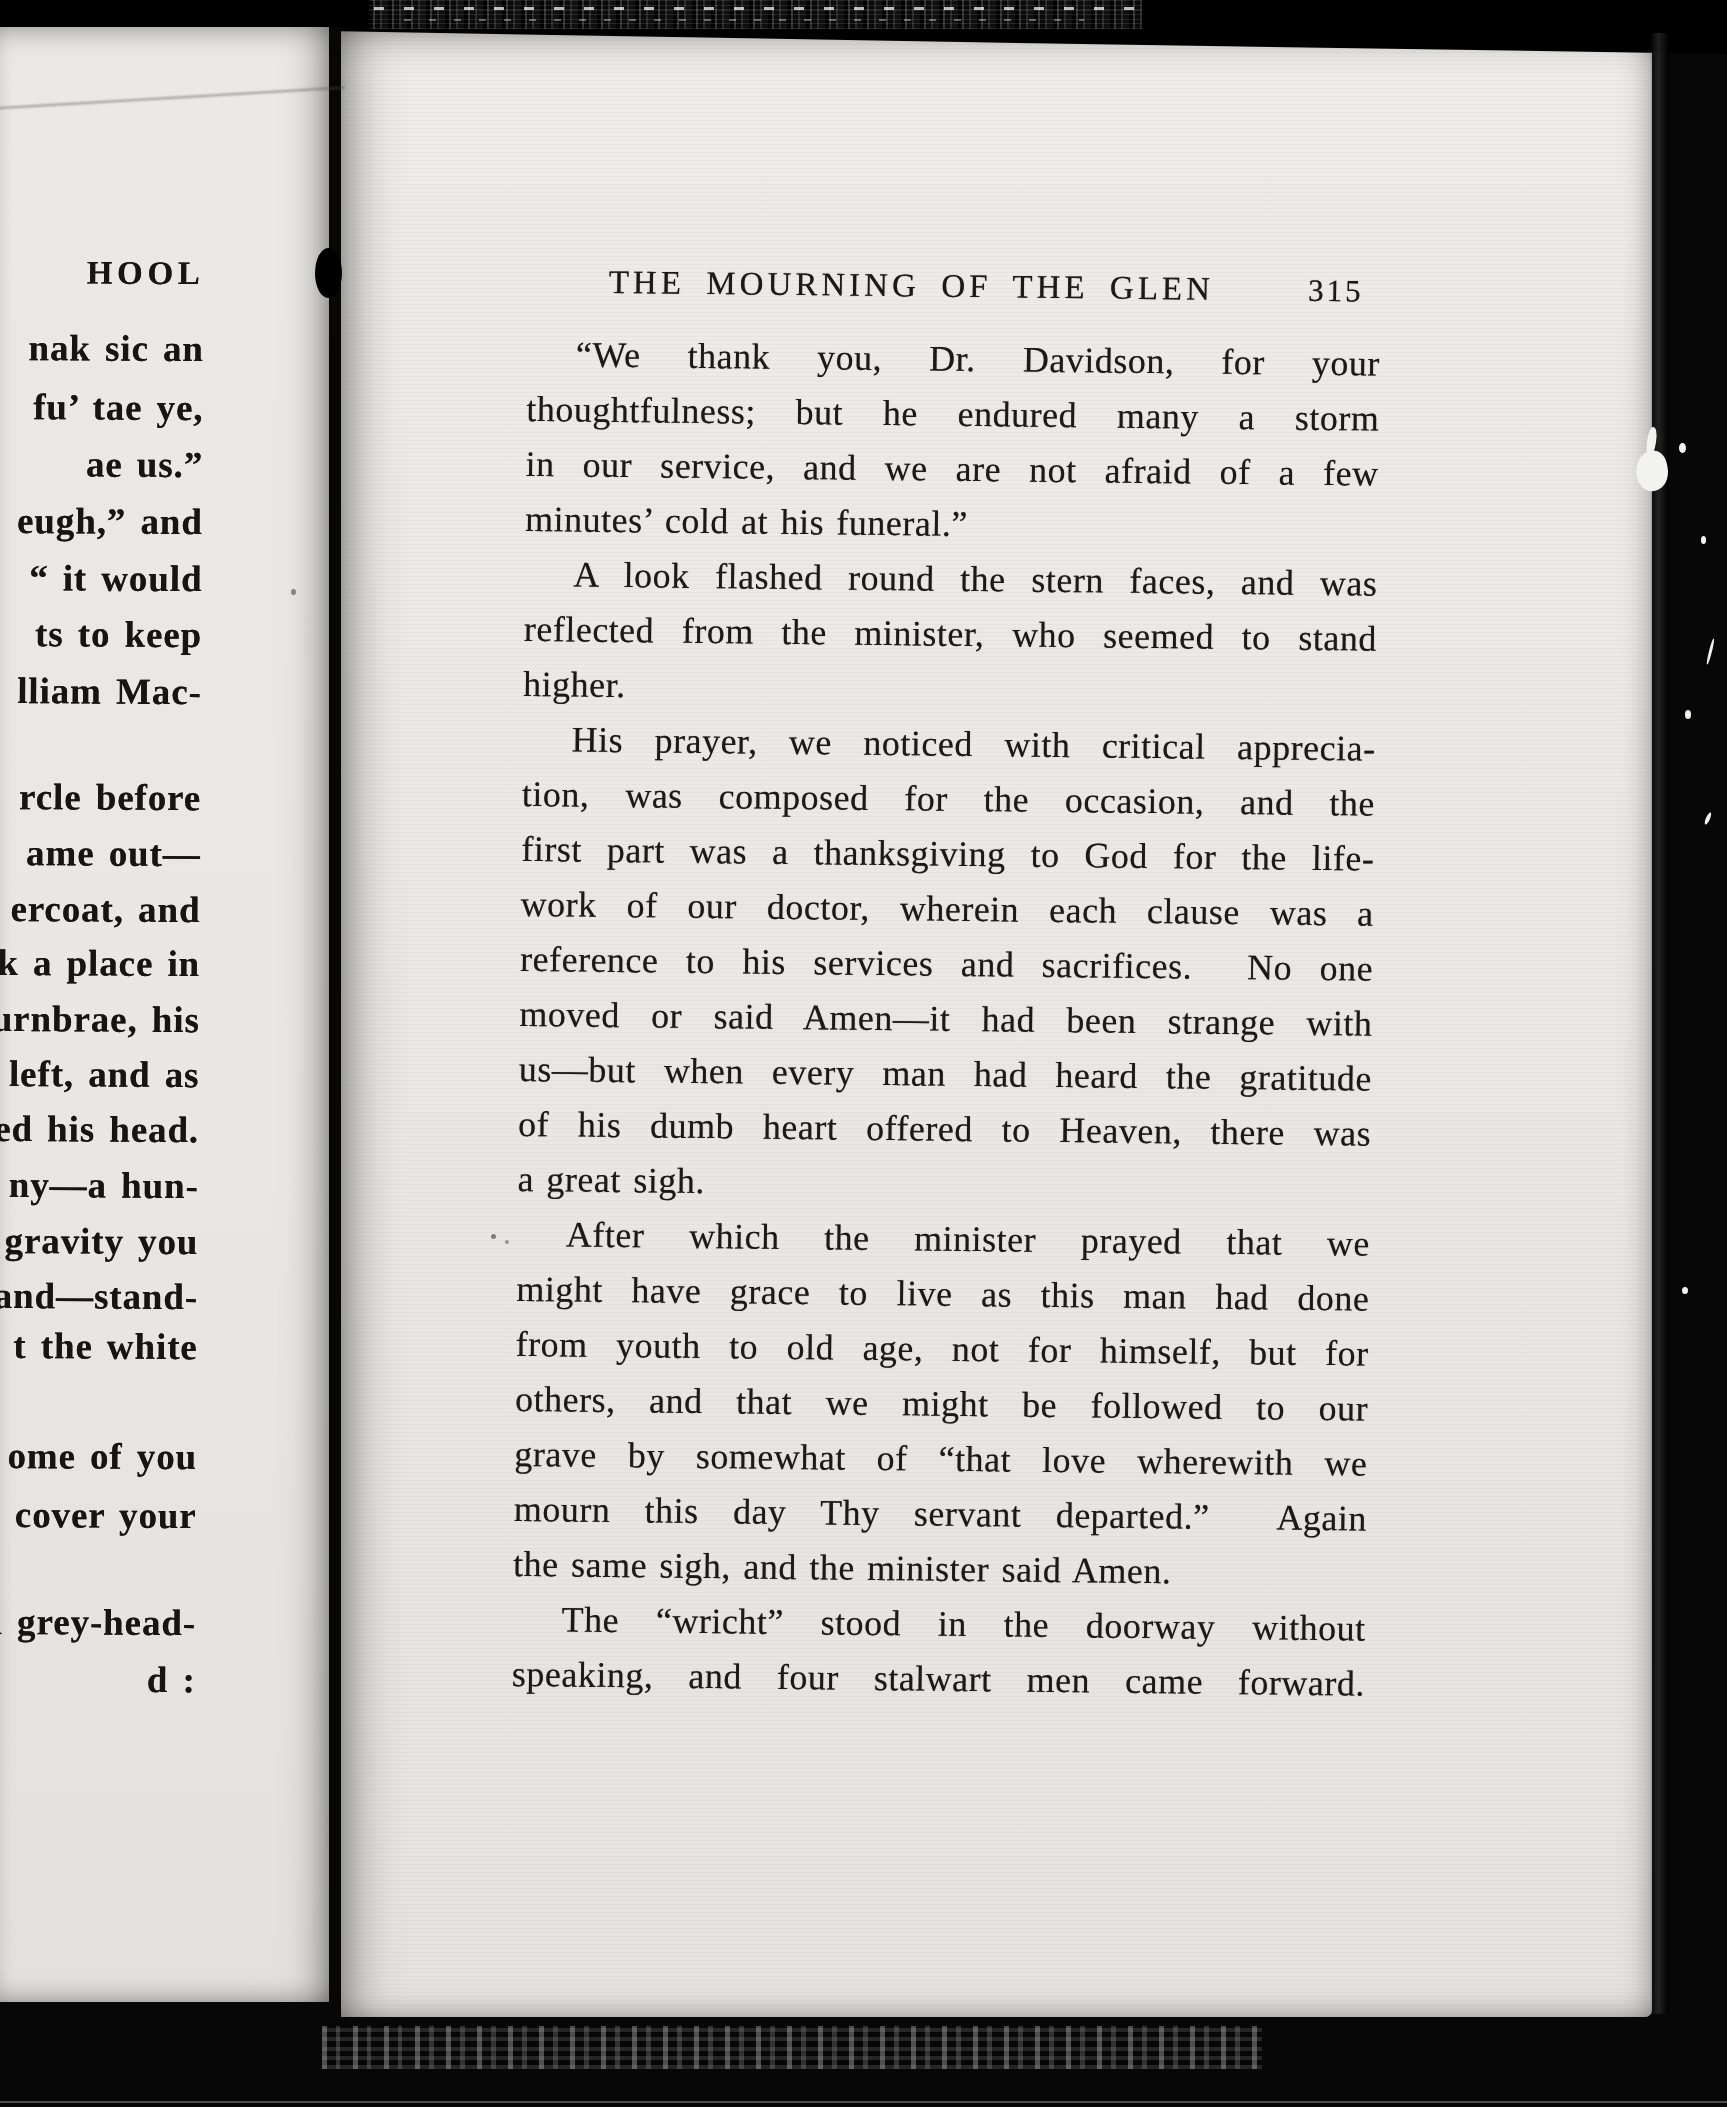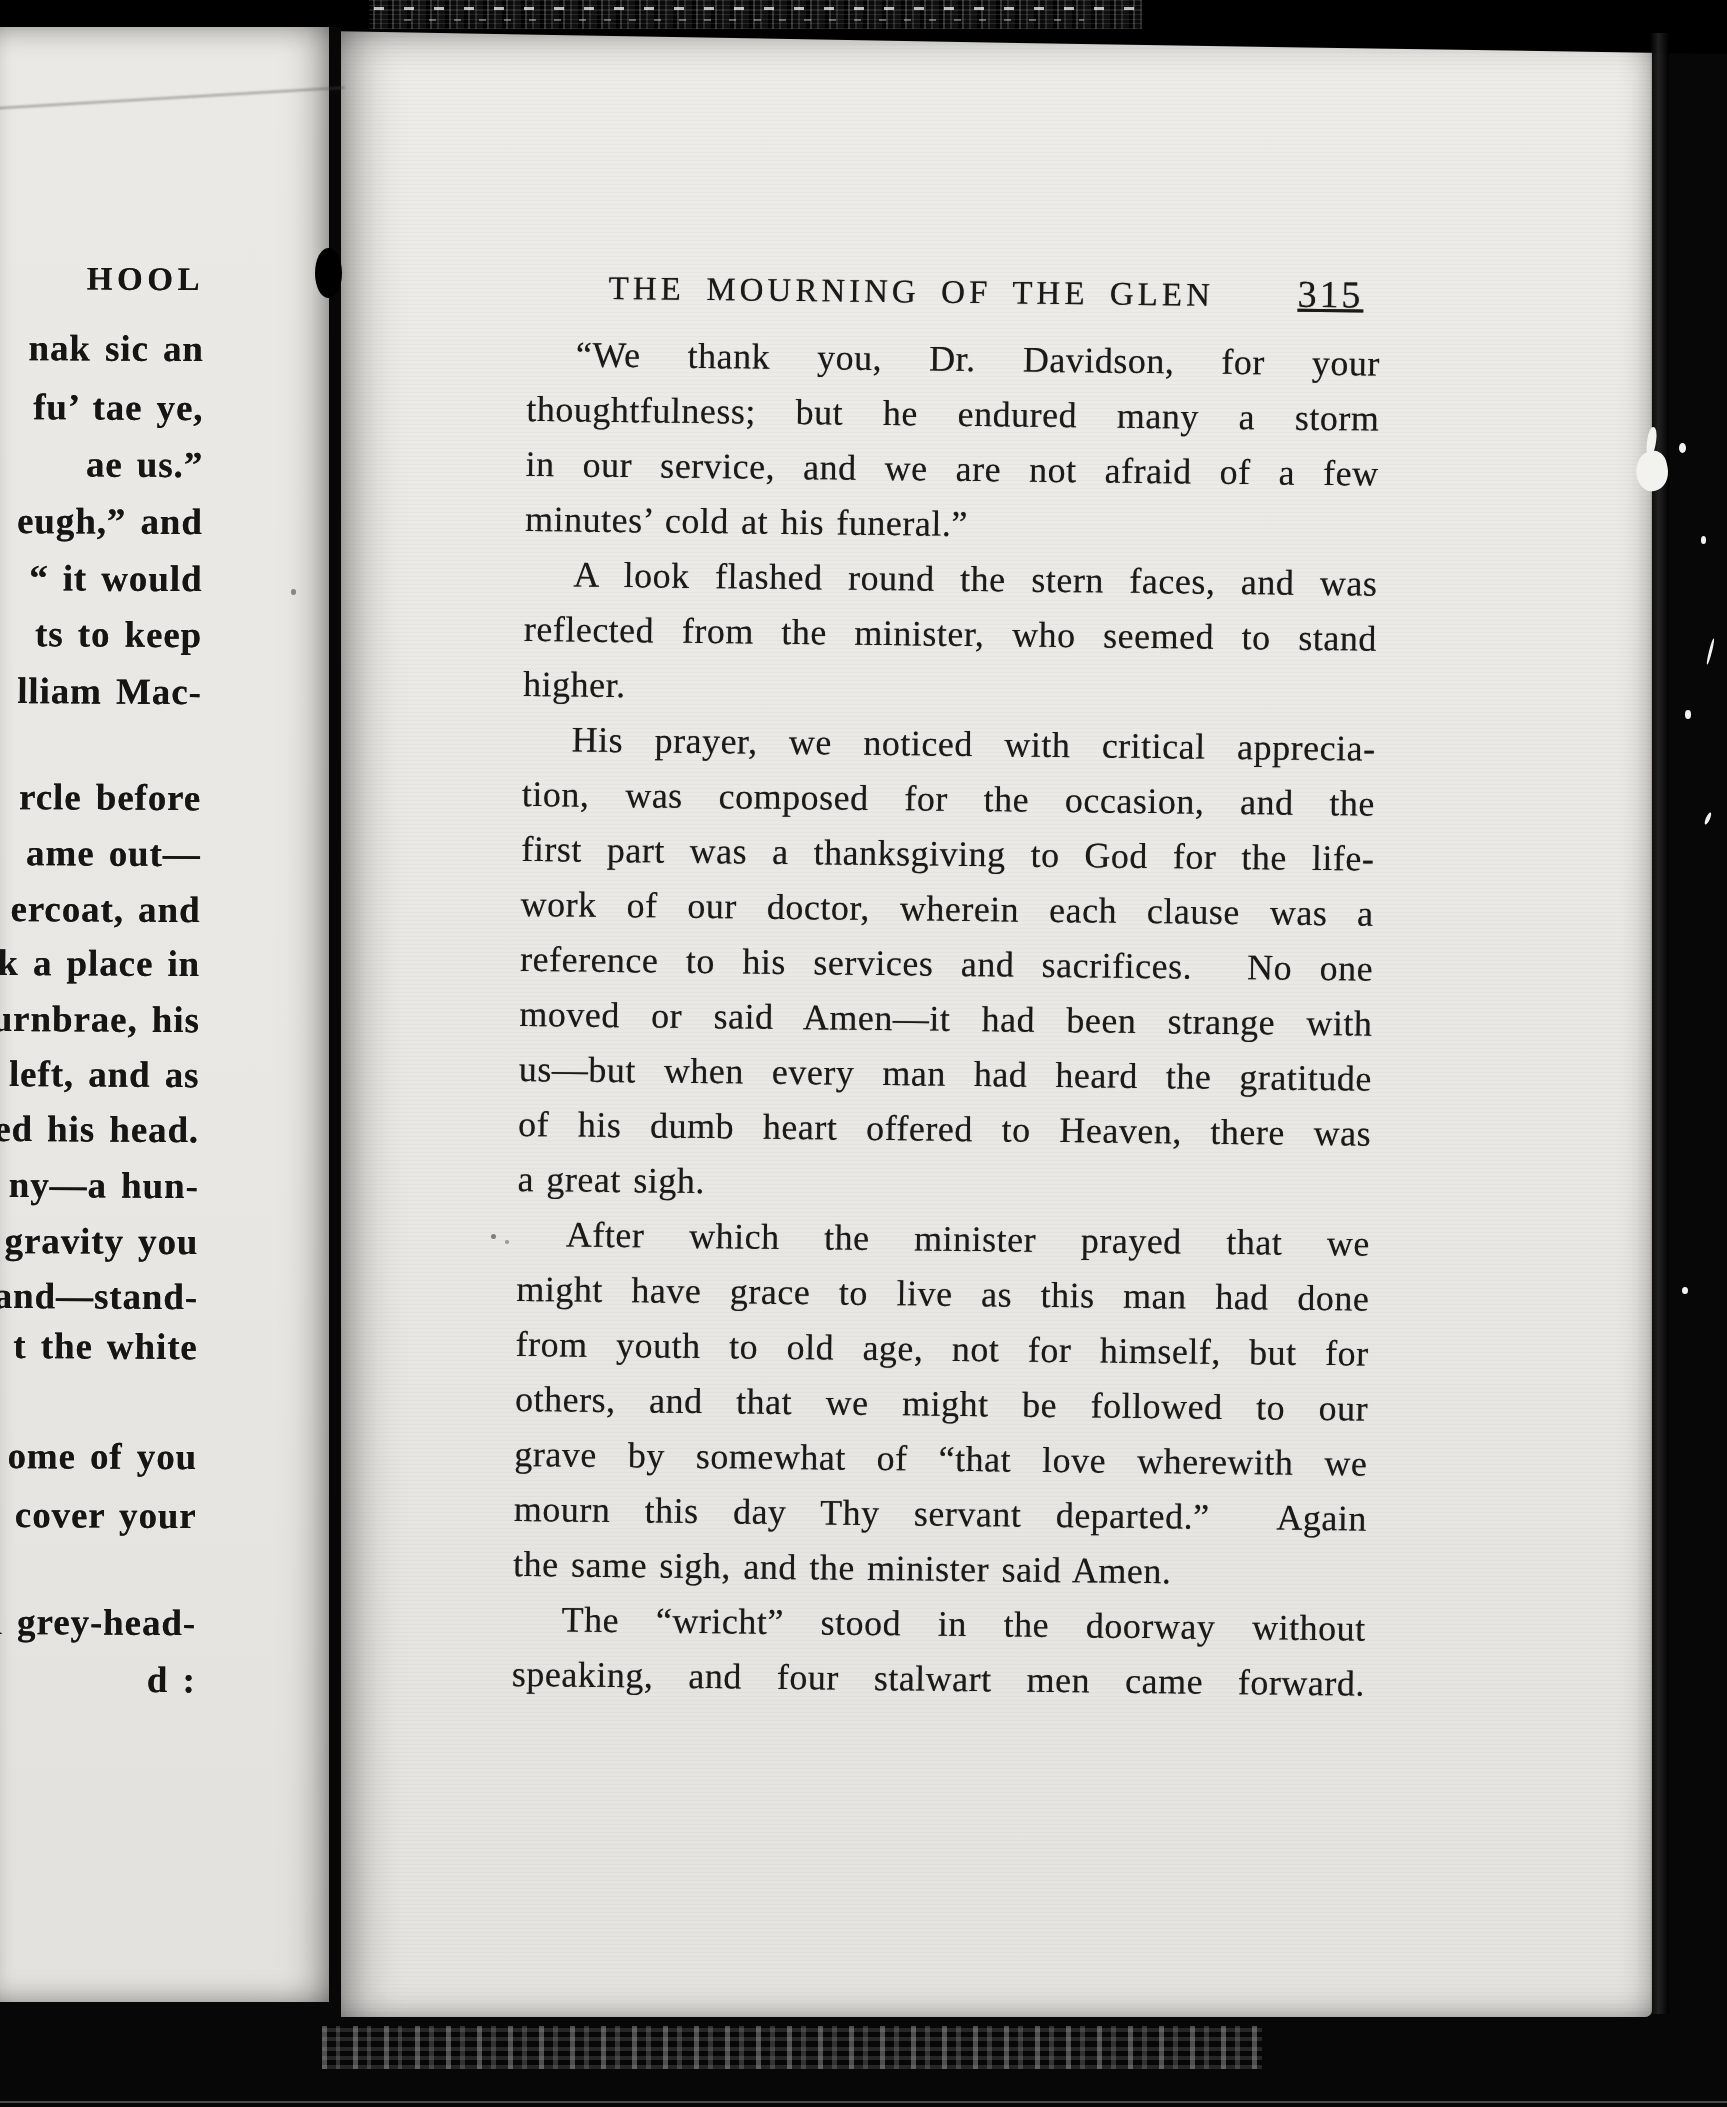--- a/index.html
+++ b/index.html
@@ -65,21 +65,21 @@
     letter-spacing:0.9px;word-spacing:4px;line-height:46px;height:46px;
     text-shadow:0 0 0.6px rgba(10,10,10,.7);}
   .lhead{font-size:33px;letter-spacing:4.6px;}
 
   
   #right-text{left:528px;top:263px;width:853px;transform:rotate(.65deg);
     transform-origin:0 0;color:#1b1a18;}
   .pheader{display:flex;justify-content:space-between;align-items:baseline;height:55px;
     padding:0 17.3px 0 81px;font-size:33px;letter-spacing:4px;word-spacing:9.2px;
     text-shadow:0 0 0.8px rgba(15,15,15,.7);}
-  .pagenum{font-size:38px;letter-spacing:2.9px;text-decoration:underline;}
+  .pagenum{font-size:31px;letter-spacing:2.9px;}
   .pbody{margin-top:9.2px;font-size:36px;line-height:55px;letter-spacing:0.5px;word-spacing:2.9px;
     text-shadow:0 0 0.7px rgba(15,15,15,.6);}
   .jline{text-align:justify;text-align-last:justify;}
   .endline{text-align:left;text-align-last:left;}
   .indent{text-indent:49px;}
 </style>
 </head>
 <body>
 
 <div id="screen">
@@ -104,21 +104,21 @@
   <div class="abs speck s2"></div>
   <div class="abs speck s3"></div>
   <div class="abs speck s4"></div>
   <div class="abs speck s5"></div>
   <div class="abs speck s6"></div>
   <div class="abs inkdot d1"></div>
   <div class="abs inkdot d2"></div>
   <div class="abs inkdot d3"></div>
 
   <div id="left-text" class="abs">
-    <div class="lline lhead" style="top:255px">HOOL</div>
+    <div class="lline lhead" style="top:249px">HOOL</div>
     <div class="lline" style="top:325px">nak sic an</div>
     <div class="lline" style="top:384px">fu’ tae ye,</div>
     <div class="lline" style="top:441px">ae us.”</div>
     <div class="lline" style="top:498px">eugh,” and</div>
     <div class="lline" style="top:555px">“ it would</div>
     <div class="lline" style="top:611px">ts to keep</div>
     <div class="lline" style="top:668px">lliam Mac-</div>
     <div class="lline" style="top:774px">rcle before</div>
     <div class="lline" style="top:830px">ame out—</div>
     <div class="lline" style="top:886px">ercoat, and</div>

